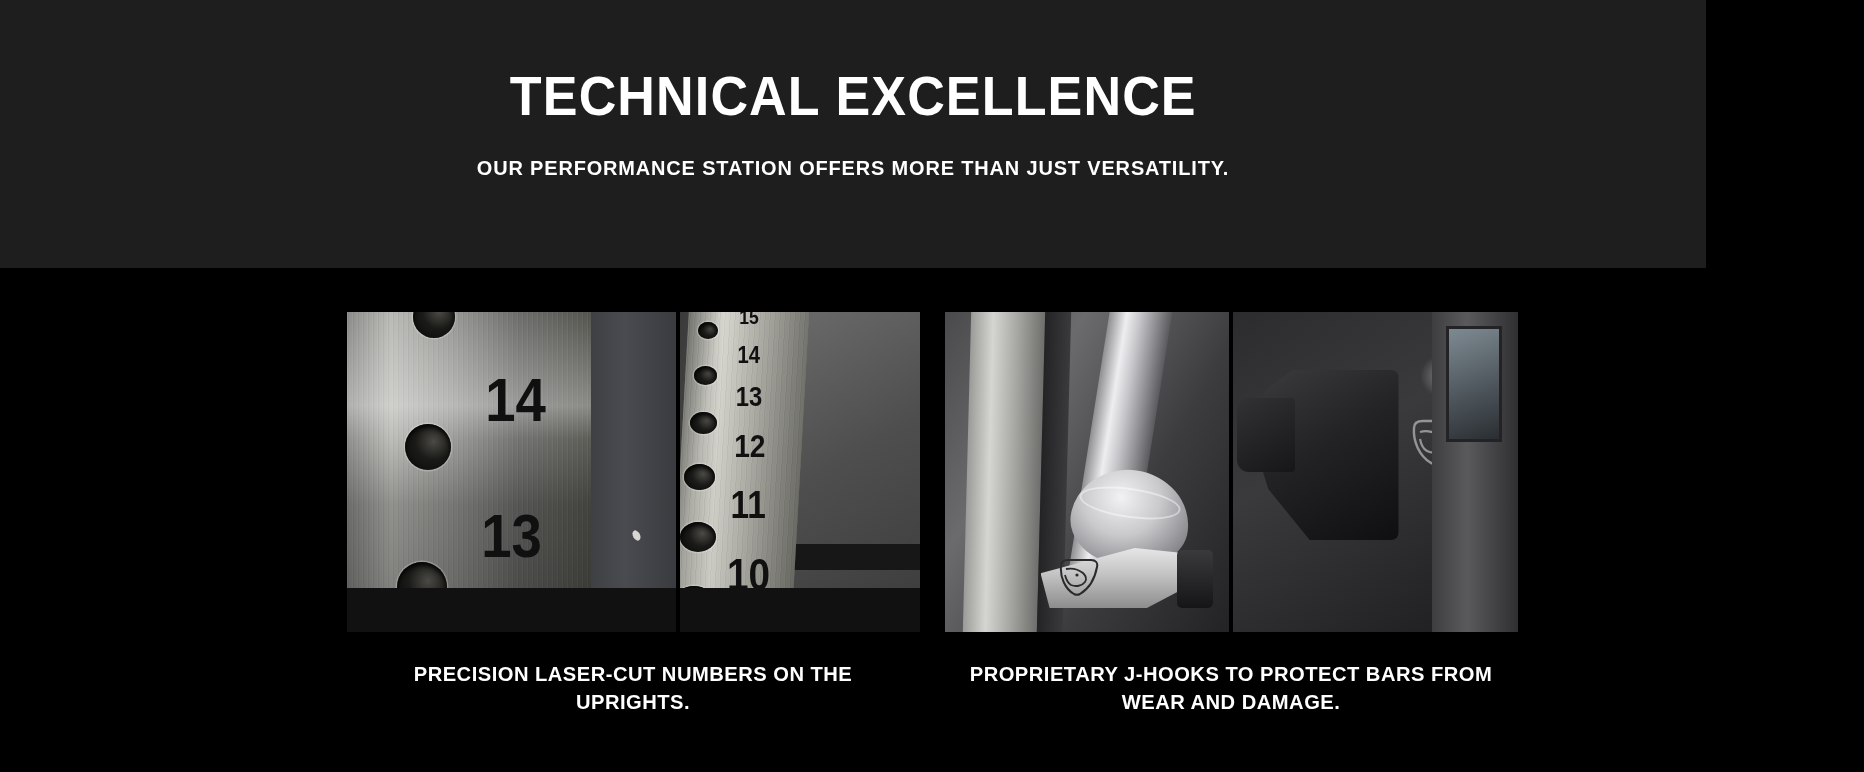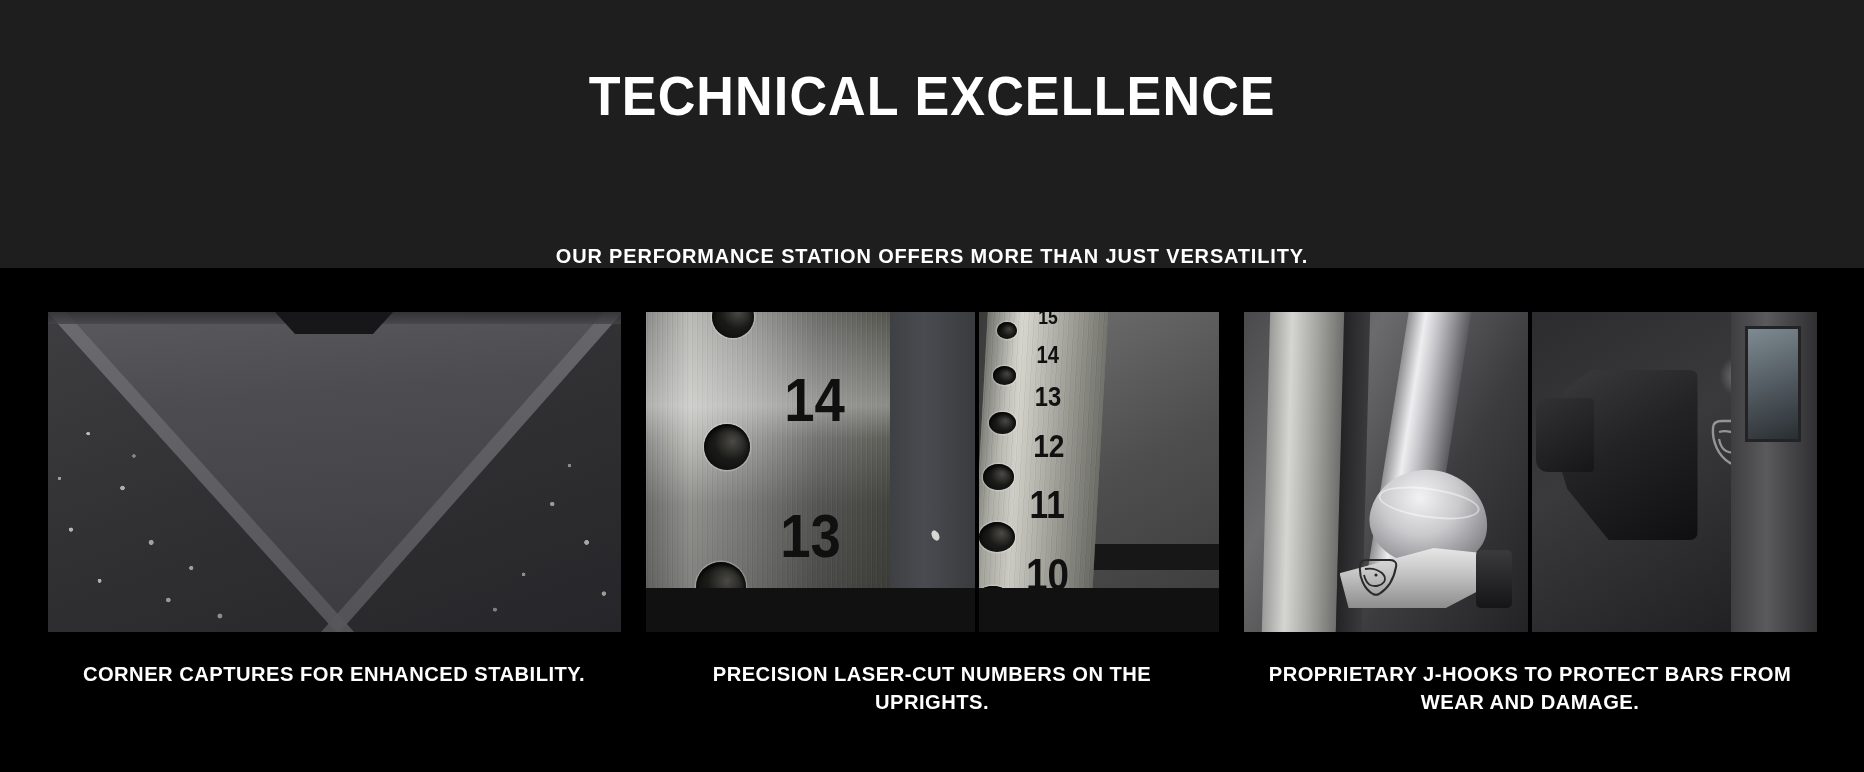--- a/index.html
+++ b/index.html
@@ -7,23 +7,23 @@
   html,body {
     width:1864px; height:772px;
     background:#000;
     font-family:"Liberation Sans", sans-serif;
     overflow:hidden;
   }
   .page { position:relative; width:1864px; height:772px; background:#000; }
 
   
   .header {
-    position:absolute; left:0; top:0; width:1864px; height:268px;
+    position:absolute; left:0; top:0; width:1706px; height:268px;
     background:#1e1e1e;
-    display:flex; flex-direction:column; align-items:center;justify-content:space-between;
+    display:flex; flex-direction:column; align-items:center;
   }
   .title {
     margin-top:68px;
     color:#ffffff;
     font-size:56px;
     font-weight:bold;
     letter-spacing:1.2px;
     line-height:1;
     text-align:center;
     transform:scaleX(0.93);
@@ -234,32 +234,20 @@
 
 <div class="page">
 
   <div class="header">
     <h1 class="title">TECHNICAL EXCELLENCE</h1>
     <h2 class="subtitle">OUR PERFORMANCE STATION OFFERS MORE THAN JUST VERSATILITY.</h2>
   </div>
 
   <div class="gallery">
 
-    <div class="card">
-      <div class="photo p1">
-        <div class="floor"></div>
-        <div class="plate"></div>
-        <div class="plate-edge"></div>
-        <div class="plate-edge2"></div>
-        <div class="plate-band"></div>
-        <div class="plate-top-notch"></div>
-
-      </div>
-      <div class="caption">CORNER CAPTURES FOR ENHANCED STABILITY.</div>
-    </div>
 
     <div class="card">
       <div class="photo p2">
 
         <div class="half left">
           <div class="brush"></div>
           <div class="sheen"></div>
           <div class="hole" style="left:58px; top:112px; width:46px; height:46px;"></div>
           <div class="hole" style="left:50px; top:250px; width:50px; height:50px;"></div>
           <div class="hole" style="left:66px; top:-16px; width:42px; height:42px;"></div>

